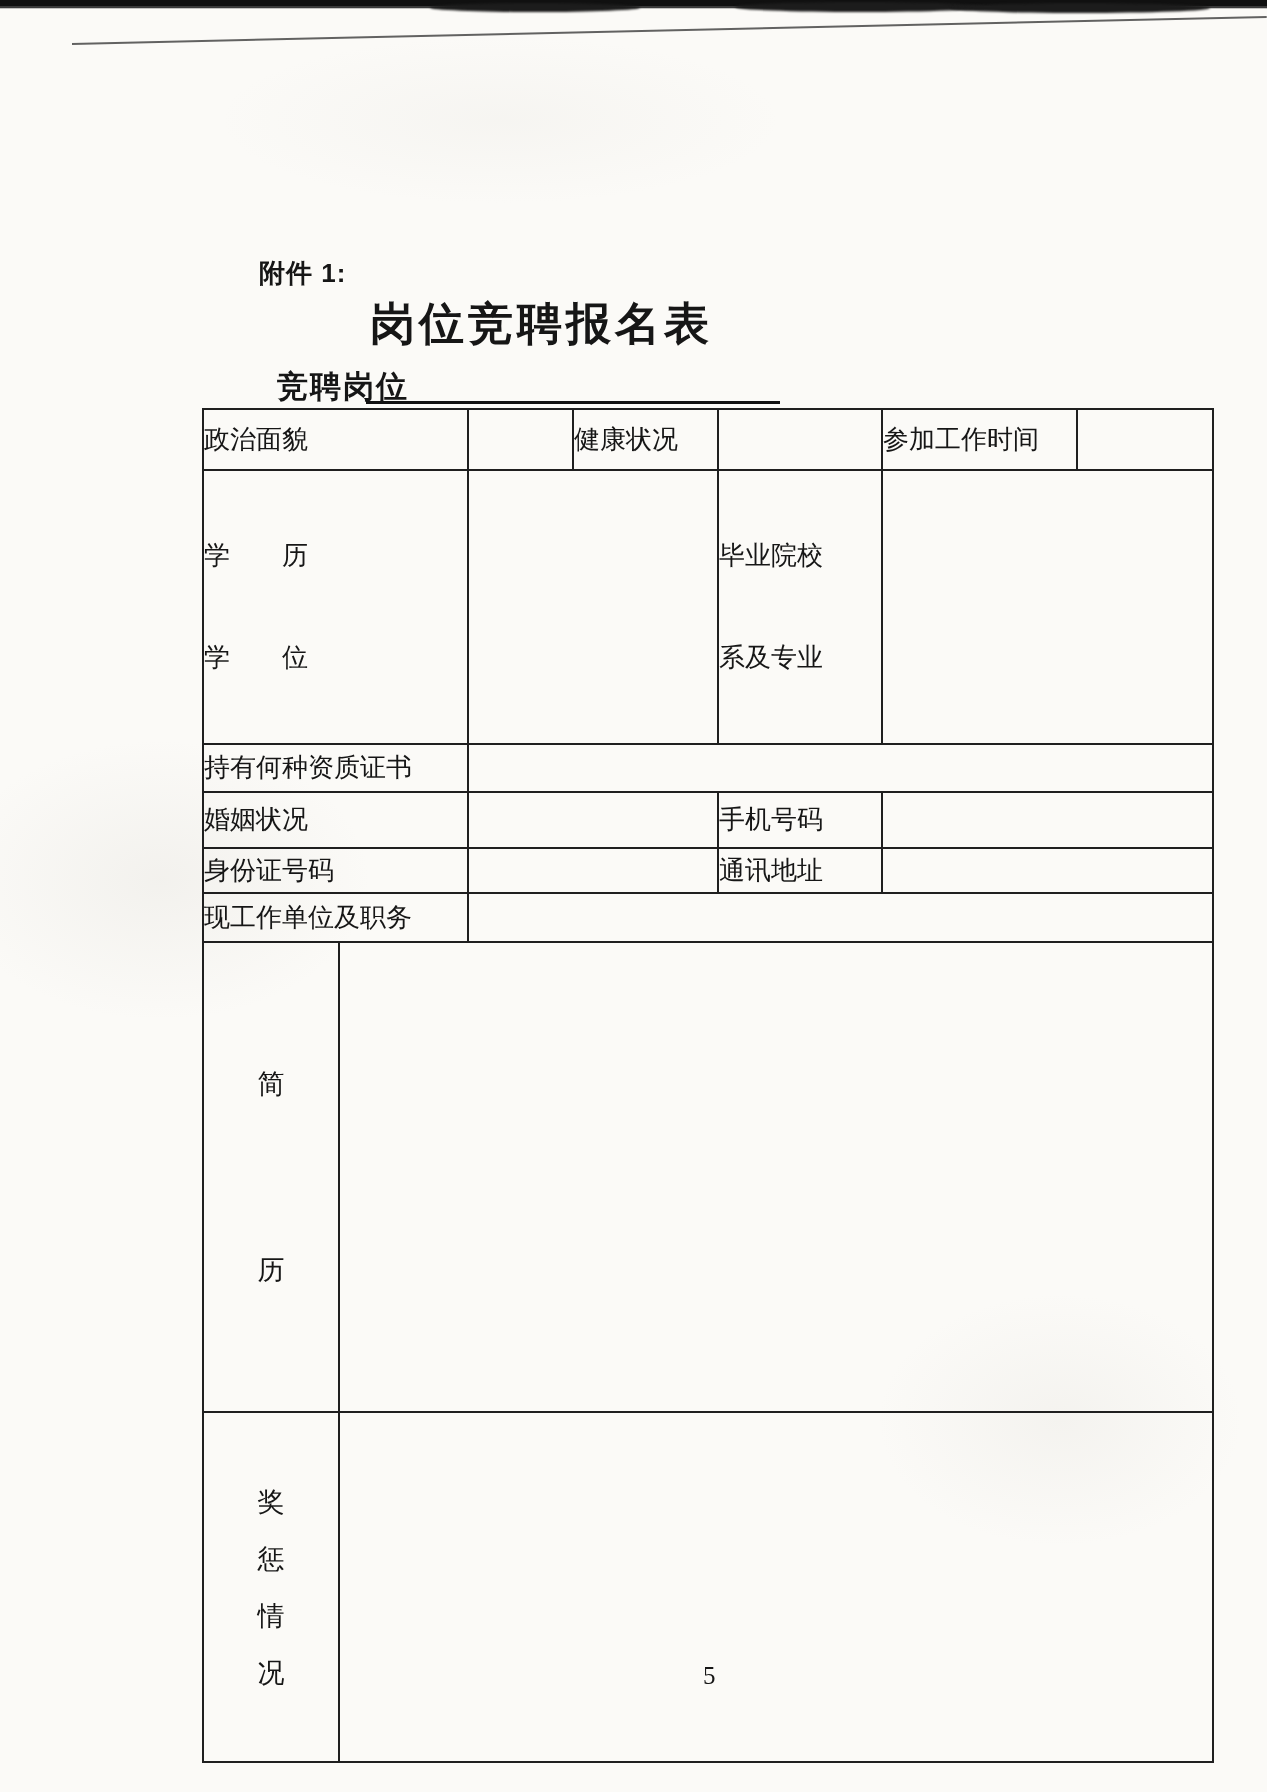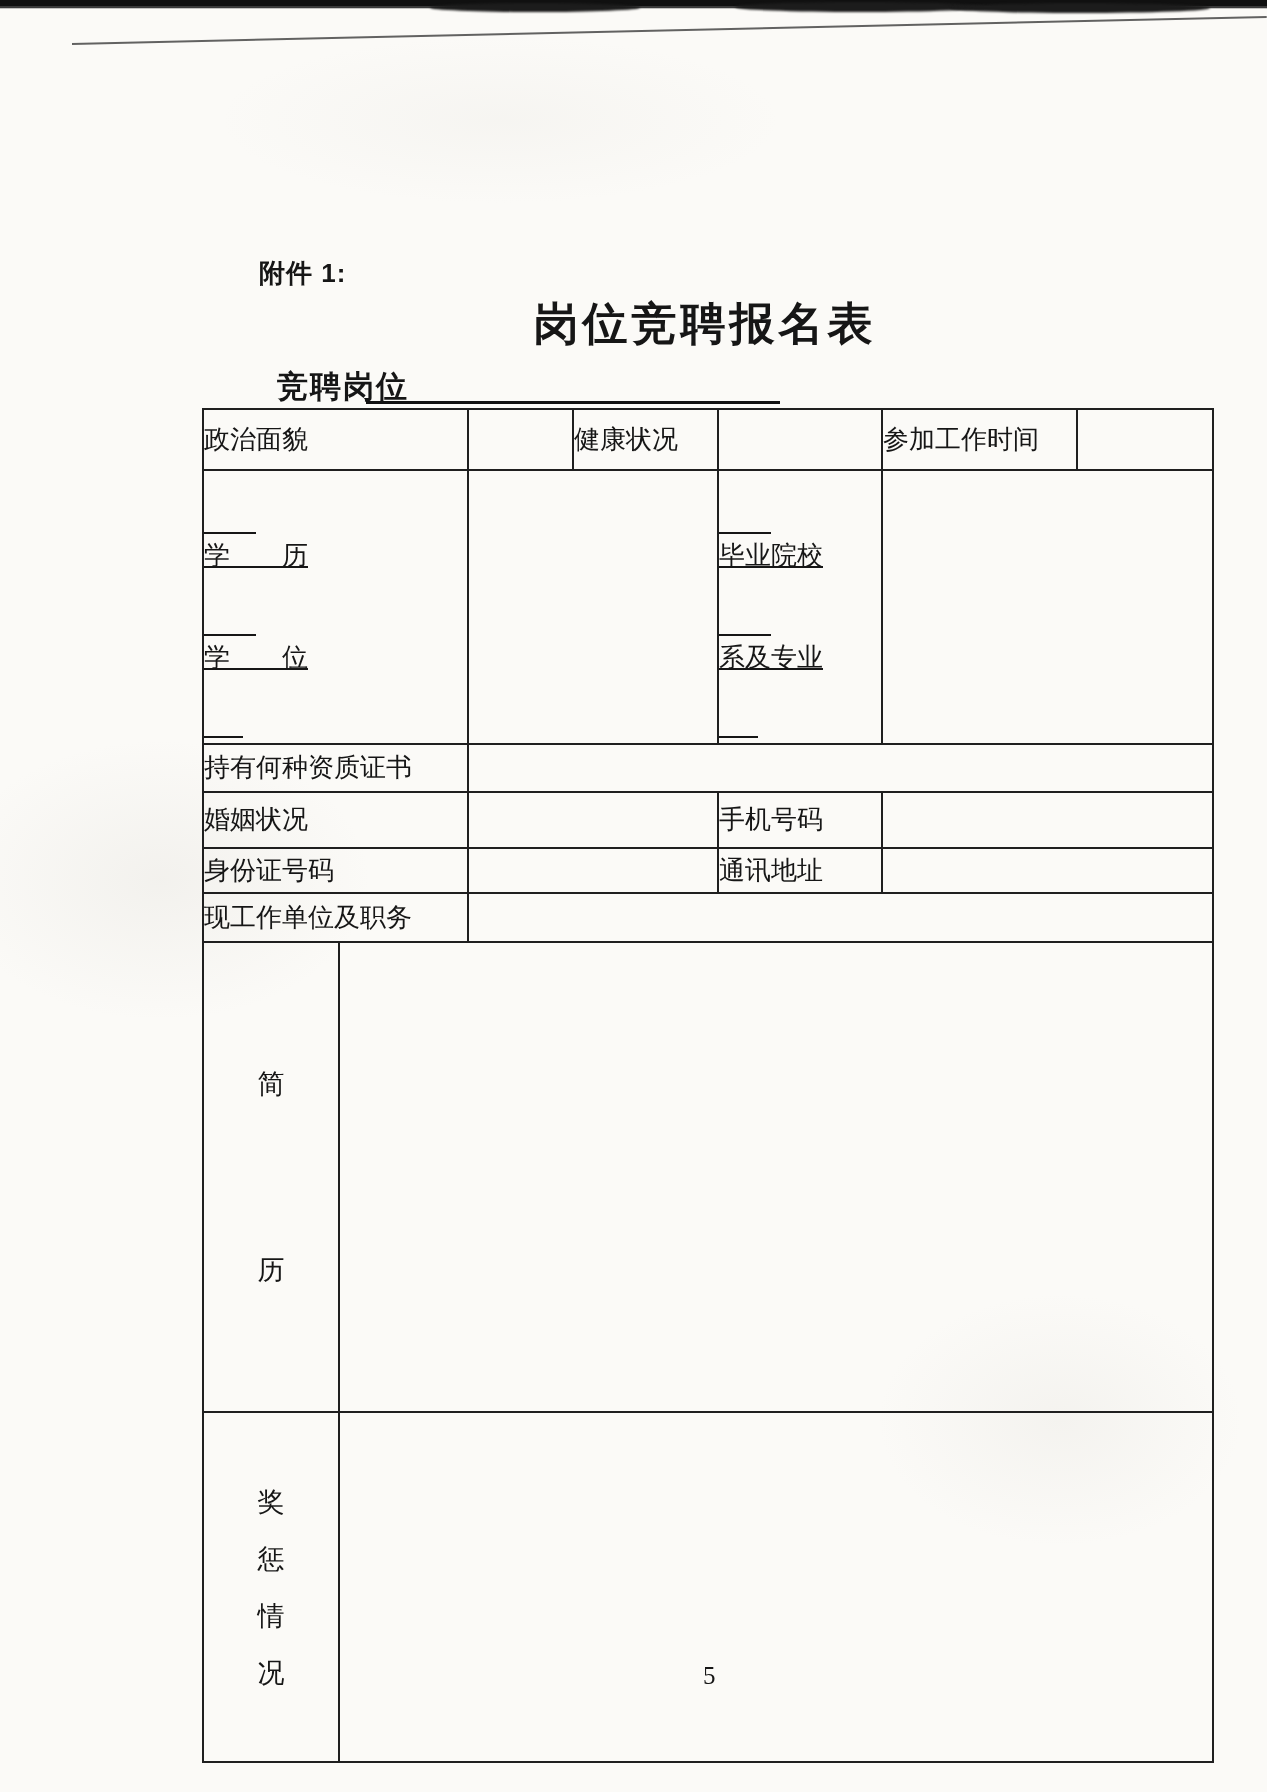--- a/index.html
+++ b/index.html
@@ -18,35 +18,35 @@
   }
   
   .scan-band{position:absolute;top:0;left:0;width:100%;height:9px;background:linear-gradient(to bottom,#101010 0 6px,#3a3a3a 6px 8px,rgba(90,90,90,.35) 8px 9px);}
   .scan-blob{position:absolute;background:#1c1c1c;border-radius:50%;filter:blur(1.2px);}
   .b1{left:430px;top:3px;width:210px;height:9px;}
   .b2{left:735px;top:2px;width:250px;height:10px;}
   .b3{left:950px;top:3px;width:260px;height:10px;}
   .scan-line{position:absolute;left:72px;top:43px;width:1195px;height:2.4px;background:#474747;transform:rotate(-1.3deg);transform-origin:left center;opacity:.85;}
   
   .attachment{position:absolute;left:252px;top:256px;font-family:"Liberation Sans",sans-serif;font-weight:600;font-size:26px;letter-spacing:1px;margin-left:7px;}
-  .doc-title{position:absolute;left:370px;top:294px;width:670px;text-align:center;font-family:"Liberation Sans",sans-serif;font-weight:700;font-size:45px;letter-spacing:4px;}
+  .doc-title{position:absolute;left:370px;top:294px;width:670px;text-align:left;font-family:"Liberation Sans",sans-serif;font-weight:700;font-size:45px;letter-spacing:4px;}
   .position-label{position:absolute;left:233px;top:366px;font-family:"Liberation Sans",sans-serif;font-weight:700;font-size:31px;letter-spacing:2px;margin-left:44px;}
   .position-underline{position:absolute;left:366px;top:401px;width:414px;height:3px;background:#121212;}
   
   table.form{
     position:absolute;left:202px;top:408px;
     width:1010px;border-collapse:collapse;table-layout:fixed;
   }
   table.form td{border:2px solid #1f1f1f;padding:0;vertical-align:middle;}
   .lbl{font-size:26px;white-space:pre;padding-left:24px;line-height:34px;}
   .pad10{padding-left:10px;}
   .pad12{padding-left:12px;}
   .pad22{padding-left:22px;}
   .wsp{word-spacing:9px;}
-  tr.r1{height:50px;}  tr.r2{height:61px;}  tr.r3{height:87px;text-decoration:underline;}
+  tr.r1{height:50px;}  tr.r2{height:61px;}  tr.r3{height:87px;}
   tr.r4{height:48px;}  tr.r5{height:56px;}  tr.r6{height:45px;border-radius:20px;}
   tr.r7{height:49px;border-radius:9px;}  tr.r8{height:470px;} tr.r9{height:350px;}
   .vstack{display:flex;flex-direction:column;align-items:center;justify-content:center;font-size:27px;}
   .gap-resume{gap:150px;}
   .gap-reward{gap:21px;}
   
   .page-number{position:absolute;left:703px;top:1662px;font-size:25px;}
 </style>
 </head>
 <body>

